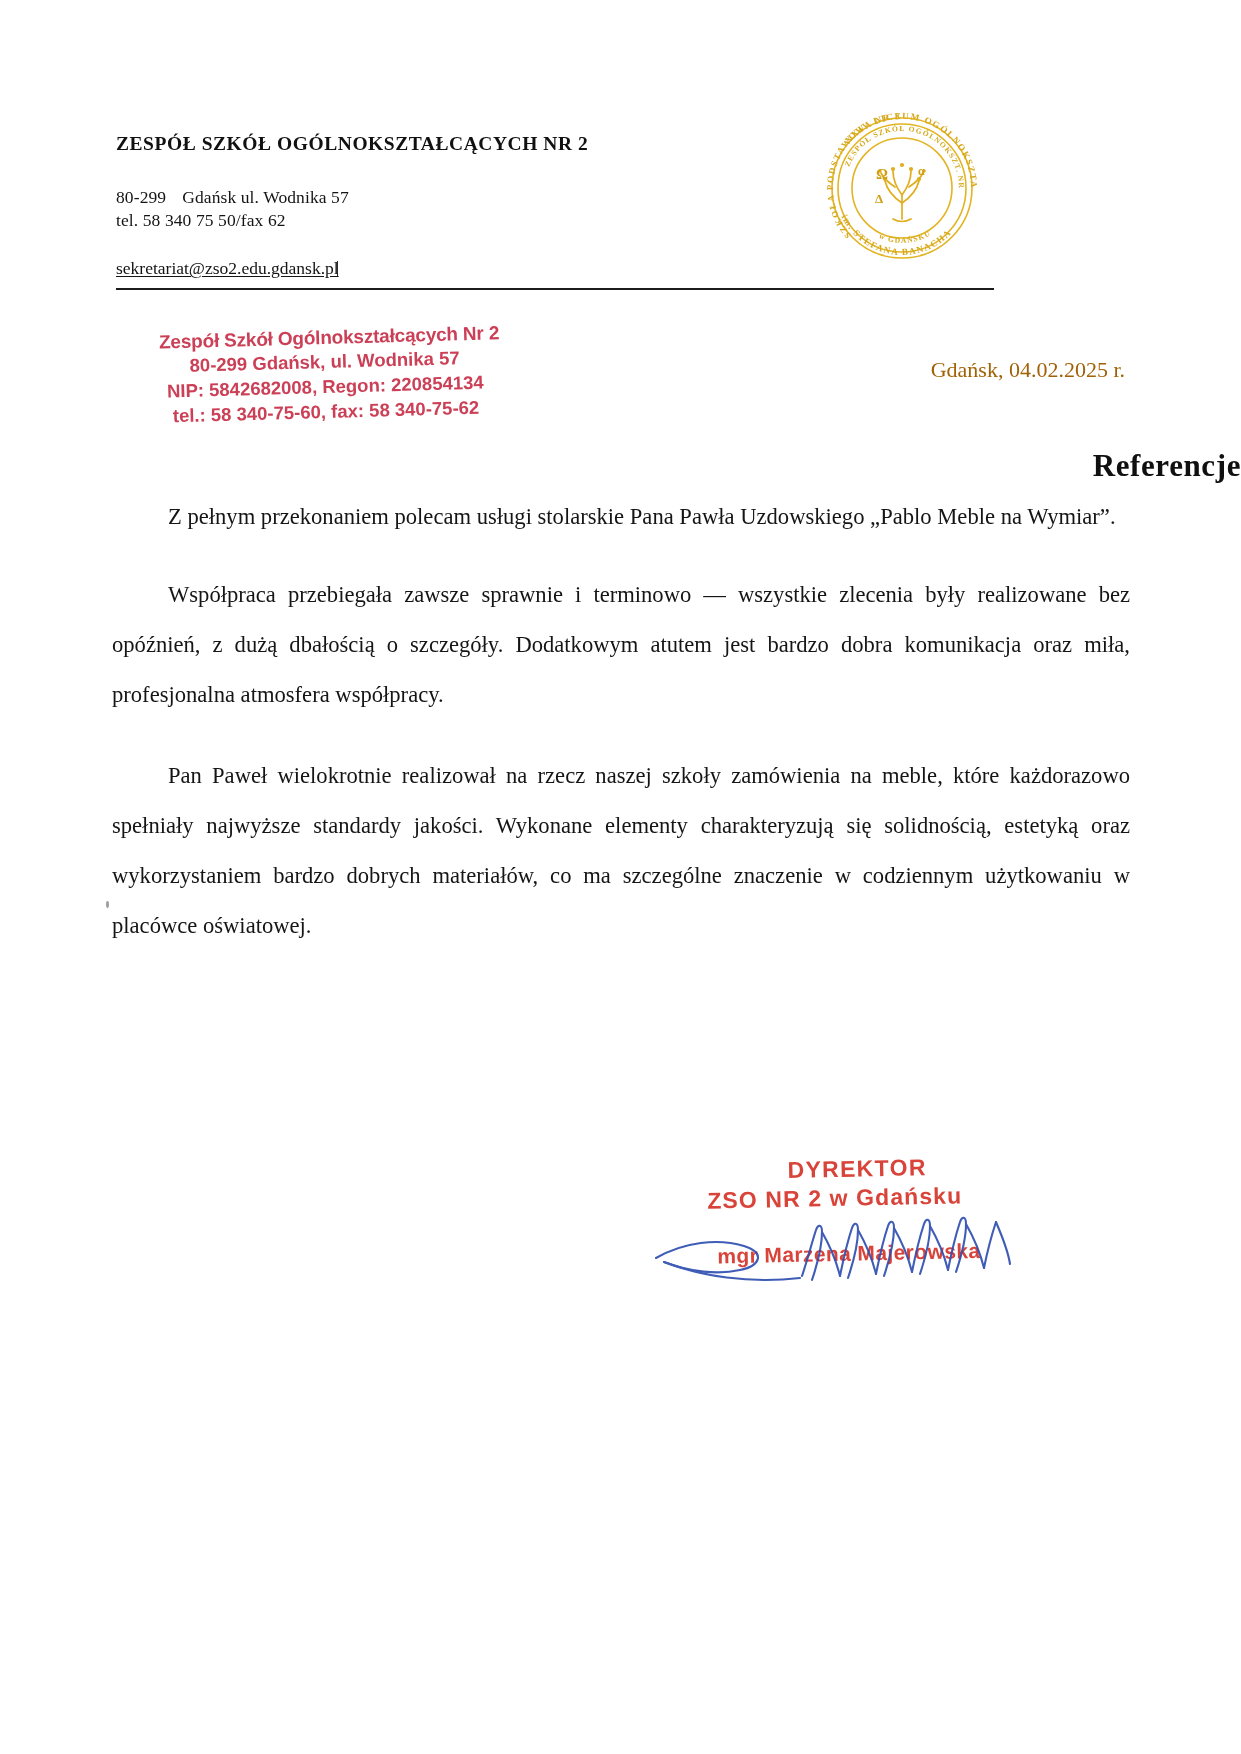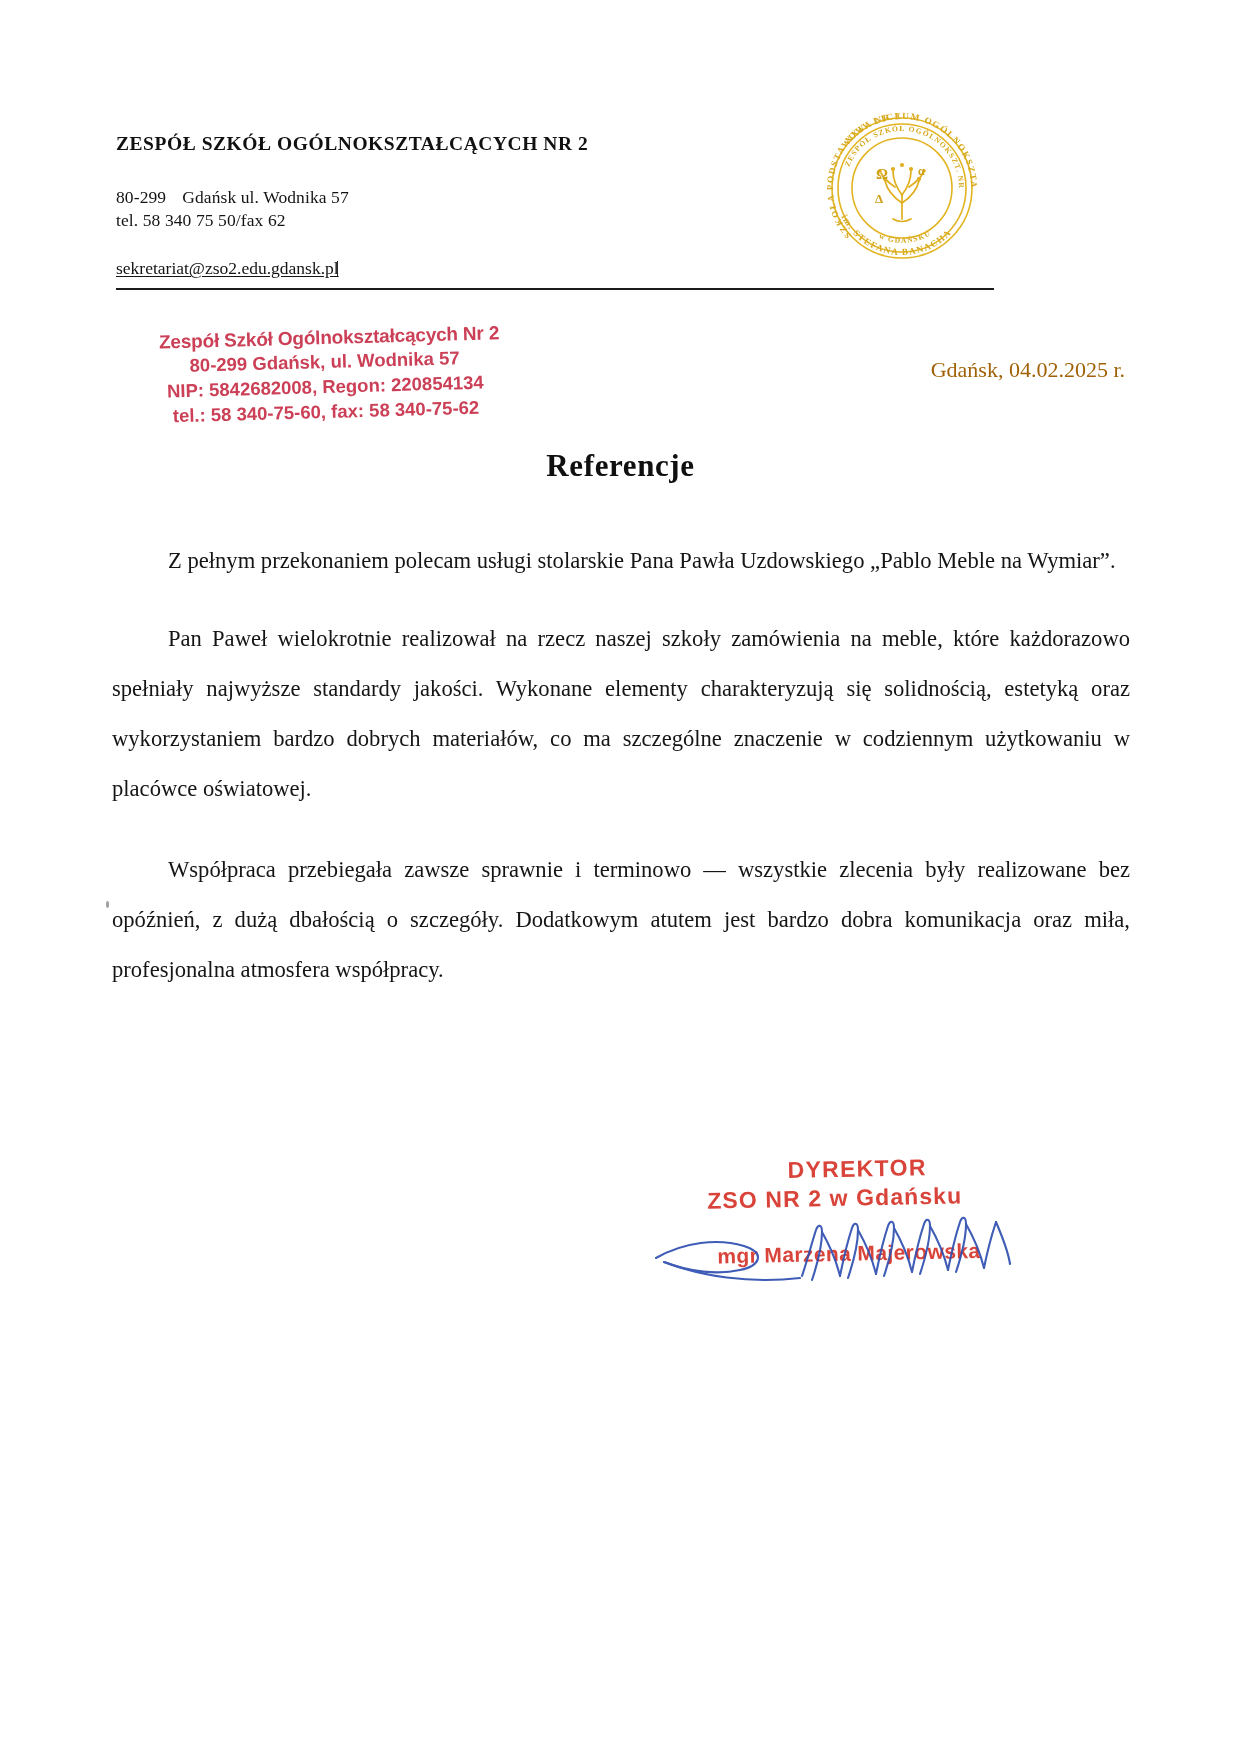--- a/index.html
+++ b/index.html
@@ -111,32 +111,32 @@
     color: #a16207;
     white-space: nowrap;
   }
 
   
   .doc-title {
     position: absolute;
     left: 0;
     right: 0;
     top: 448px;
-    text-align: center;
+    text-align: right;
     font-size: 31px;
     font-weight: bold;
     letter-spacing: 0.6px;
     color: #101010;
   }
 
   
   .body-copy {
     position: absolute;
     left: 112px;
-    top: 536px;
+    top: 492px;
     width: 1018px;
     font-size: 22.6px;
     line-height: 50px;
     text-align: justify;
     text-justify: inter-word;
     color: #151515;
   }
   .body-copy p {
     margin: 0 0 28px 0;
     text-indent: 56px;
@@ -286,22 +286,22 @@
     <div class="l3">NIP: 5842682008, Regon: 220854134</div>
     <div class="l4">tel.: 58 340-75-60, fax: 58 340-75-62</div>
   </div>
 
   <div class="date-line">Gdańsk, 04.02.2025 r.</div>
 
   <div class="doc-title">Referencje</div>
 
   <div class="body-copy">
     <p>Z pełnym przekonaniem polecam usługi stolarskie Pana Pawła Uzdowskiego „Pablo Meble na Wymiar”.</p>
+    <p class="p-gap-lg">Współpraca przebiegała zawsze sprawnie i terminowo — wszystkie zlecenia były realizowane bez opóźnień, z dużą dbałością o szczegóły. Dodatkowym atutem jest bardzo dobra komunikacja oraz miła, profesjonalna atmosfera współpracy.</p>
     <p class="p-gap-lg">Pan Paweł wielokrotnie realizował na rzecz naszej szkoły zamówienia na meble, które każdorazowo spełniały najwyższe standardy jakości. Wykonane elementy charakteryzują się solidnością, estetyką oraz wykorzystaniem bardzo dobrych materiałów, co ma szczególne znaczenie w codziennym użytkowaniu w placówce oświatowej.</p>
-    <p class="p-gap-lg">Współpraca przebiegała zawsze sprawnie i terminowo — wszystkie zlecenia były realizowane bez opóźnień, z dużą dbałością o szczegóły. Dodatkowym atutem jest bardzo dobra komunikacja oraz miła, profesjonalna atmosfera współpracy.</p>
   </div>
 
   <div class="speck"></div>
 
   <div class="sig-block">
     <div class="sig-stamp">
       <div class="s1">DYREKTOR</div>
       <div class="s2">ZSO NR 2 w Gdańsku</div>
       <div class="s3">mgr Marzena Majerowska</div>
     </div>

